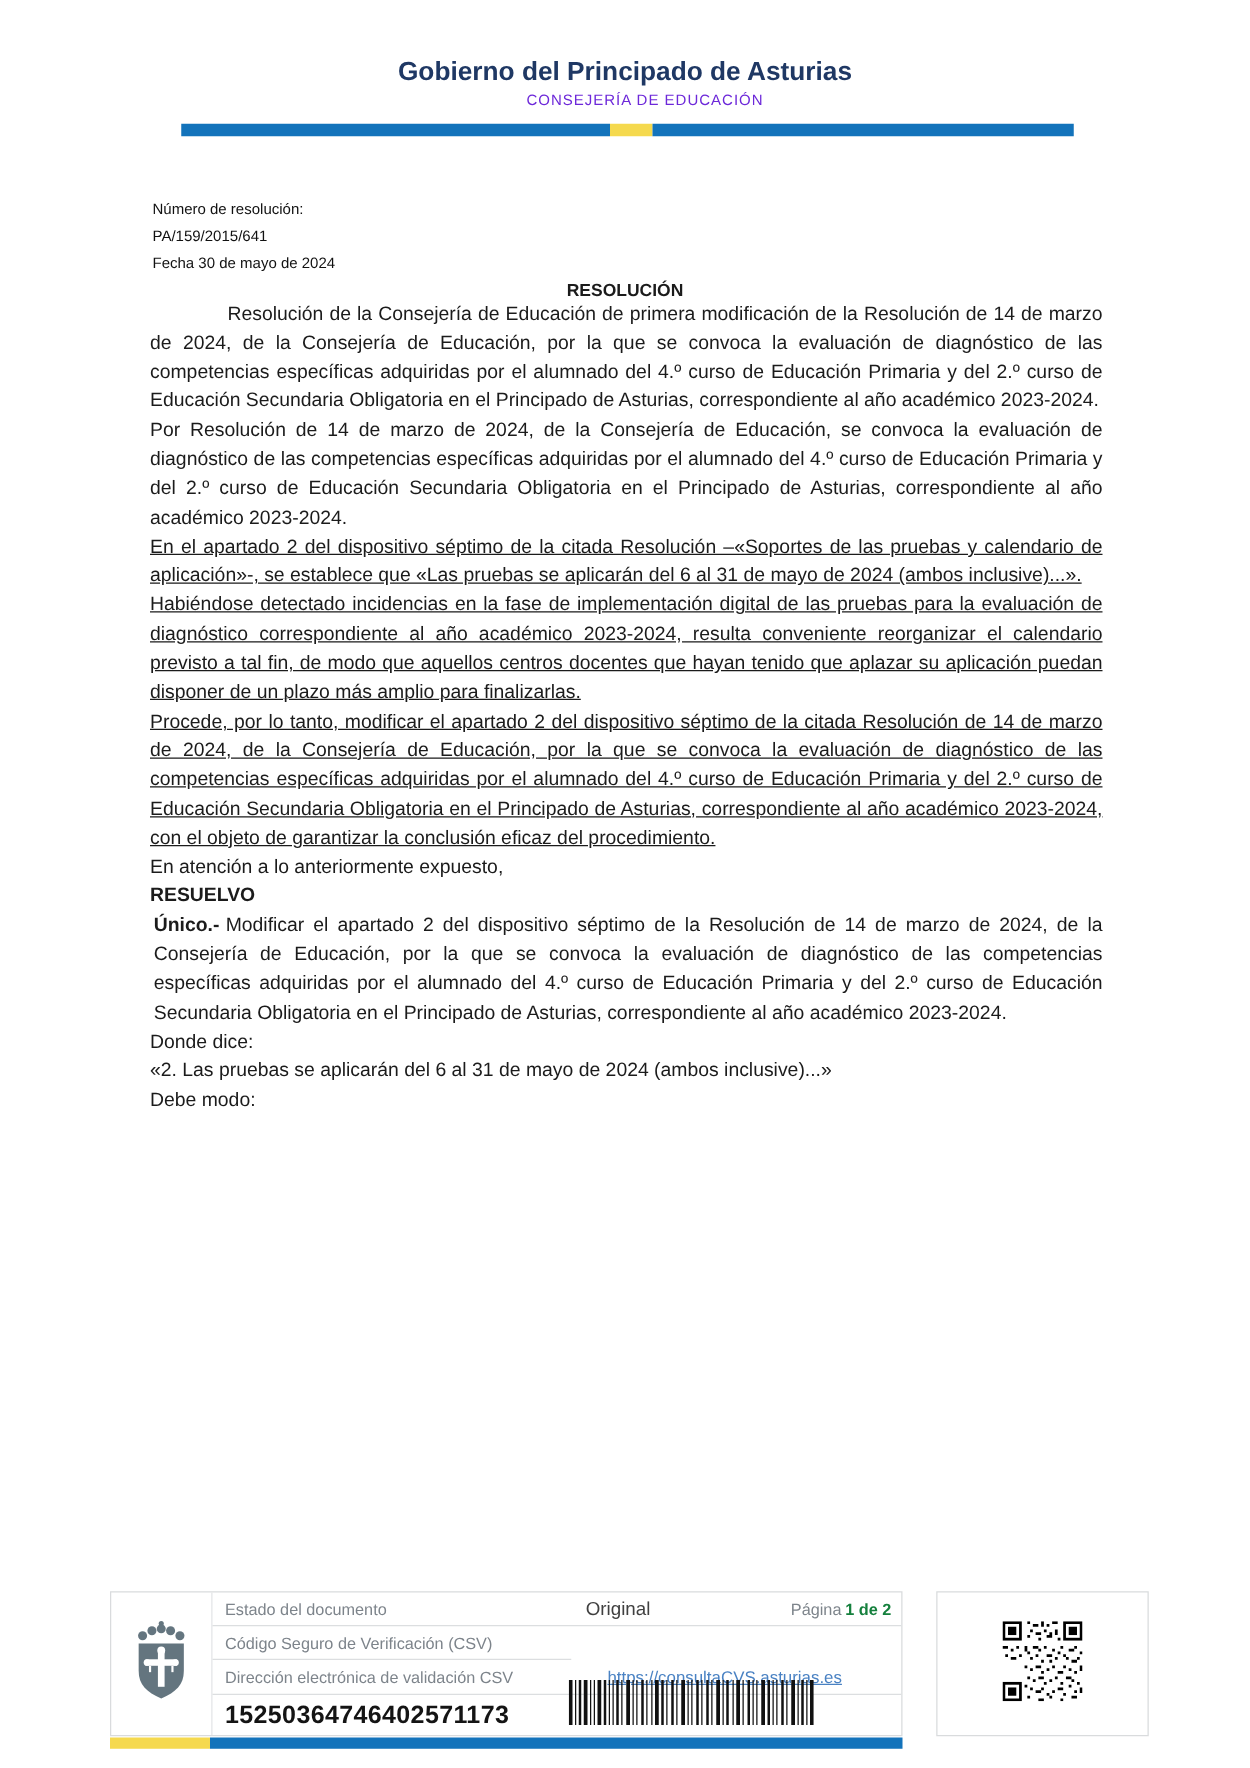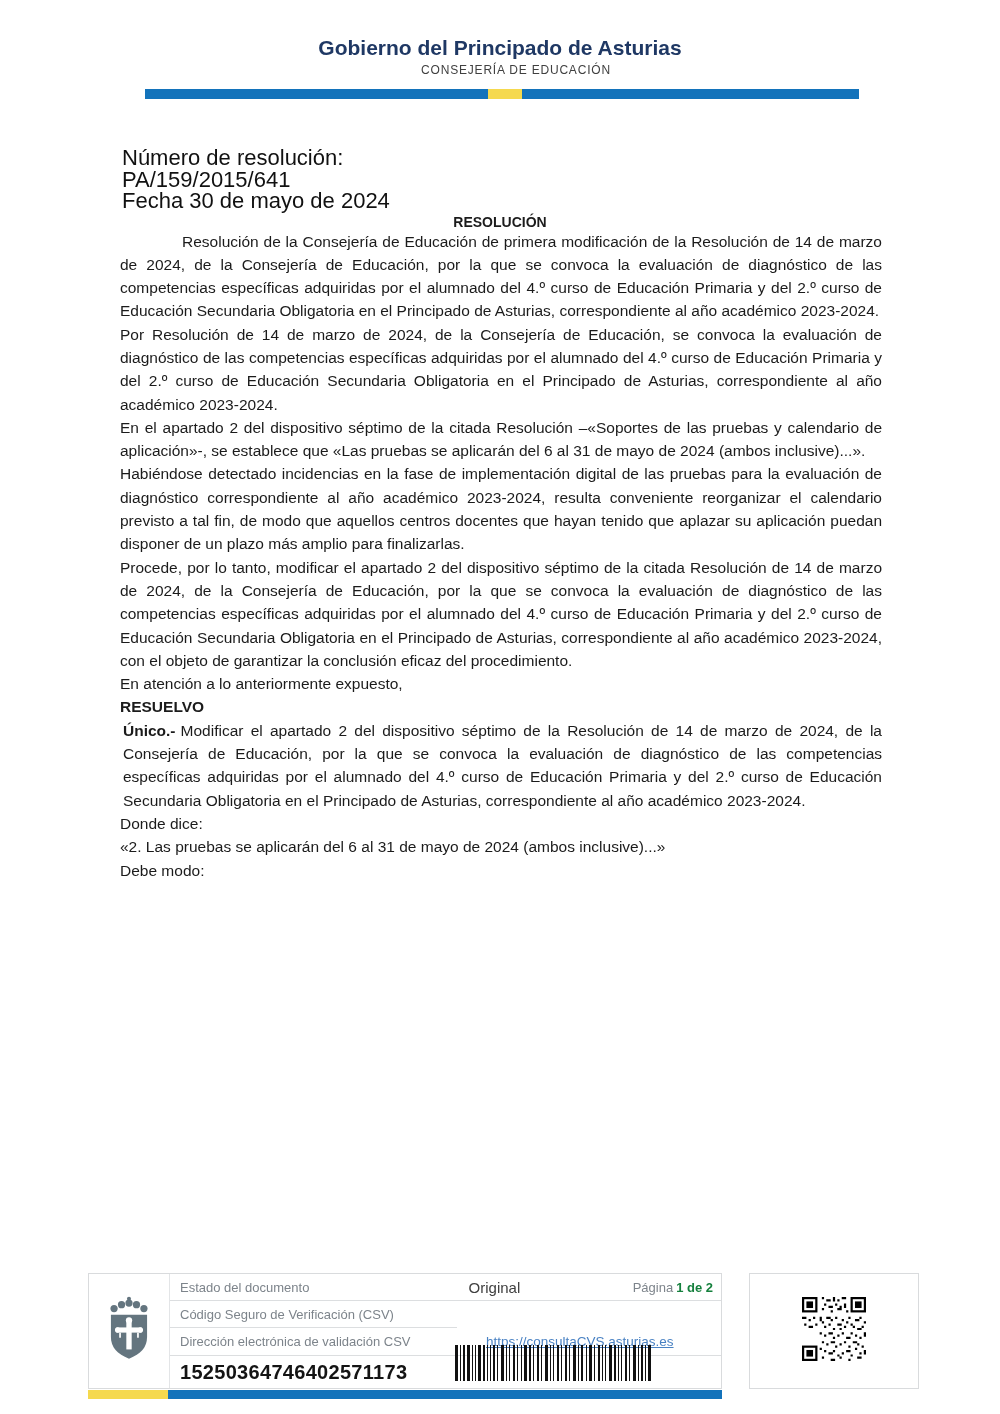--- a/index.html
+++ b/index.html
@@ -2,35 +2,35 @@
 <html><head>
 <meta charset="utf-8">
 <style>
   html,body{margin:0;padding:0;}
   body{
     width:1000px;height:1414px;position:relative;background:#ffffff;
     font-family:"Liberation Sans", sans-serif;color:#1b1b1b;overflow:hidden;
   }
   
   .header{padding-top:36px;text-align:center;}
-  .header-title{font-size:21px;font-weight:bold;color:#1F3864;line-height:24px;}
-  .header-subtitle{font-size:12px;color:#404040;letter-spacing:.8px;margin-top:3px;margin-left:32px;}
+  .header-title{font-size:21px;font-weight:bold;color:#1F3864;line-height:24px;margin-top:10px;}
+  .header-subtitle{font-size:12px;color:#6d28d9;letter-spacing:.8px;margin-top:3px;margin-left:32px;}
   .header-bar{display:flex;height:10px;width:714px;margin:12px 0 0 145px;}
   .header-bar .seg-blue1{width:343px;background:#1373BB;}
   .header-bar .seg-yellow{width:34px;background:#F5D94E;}
   .header-bar .seg-blue2{flex:1;background:#1373BB;}
   
-  .meta{margin:48px 0 0 122px;font-size:22px;line-height:21.5px;color:#111;}
+  .meta{margin:48px 0 0 122px;font-size:12px;line-height:21.5px;color:#111;}
   
   .doc-heading{text-align:center;font-weight:bold;font-size:14px;margin-top:2px;}
   .content{margin:0 118px 0 120px;font-size:15.5px;line-height:23.3px;text-align:justify;}
   .content p{margin:0;}
   .p1{margin-top:32px;text-indent:62px;}
   .p2{margin-top:46px;}
-  .p3,.p4,.p5{margin-top:21px;}
+  .p3,.p4,.p5{margin-top:21px;text-decoration:underline;}
   .p6{margin-top:22px;}
   .resuelvo{margin-top:27px;text-align:left;font-weight:bold;font-size:15.5px;}
   .unico{margin-top:17px;padding-left:3px;}
   .unico b{margin-right:5px;}
   .donde{margin-top:0;}
   .quote{margin-top:24px;}
   .debe{margin-top:27px;}
   
   .footer-box{
     position:absolute;left:88px;top:1273px;width:634px;height:116px;

